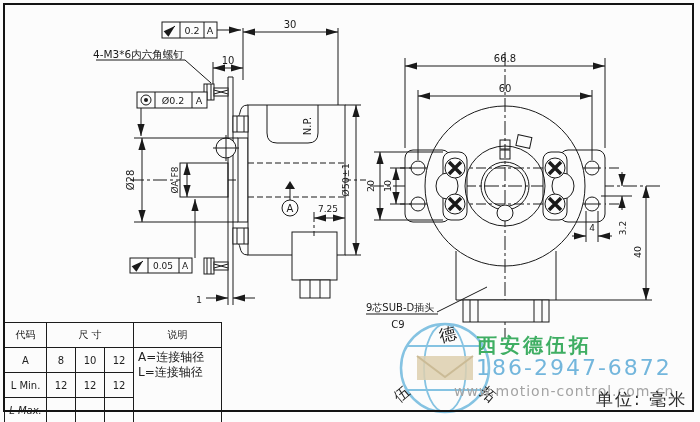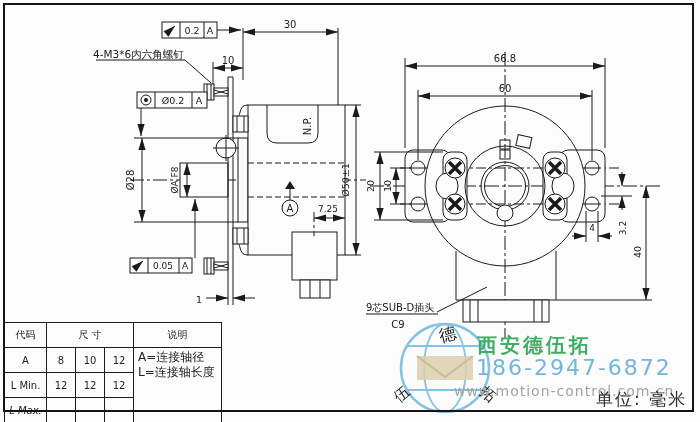--- a/index.html
+++ b/index.html
@@ -243,21 +243,21 @@
     <td colspan="3">尺 寸</td>
     <td>说明</td>
   </tr>
   <tr>
     <td>A</td>
     <td>8</td>
     <td>10</td>
     <td>12</td>
     <td class="desc" rowspan="3">
       <div>A=连接轴径</div>
-      <div>L=连接轴长度</div>
+      <div>L=连接轴径</div>
     </td>
   </tr>
   <tr>
     <td>L Min.</td>
     <td>12</td>
     <td>12</td>
     <td>12</td>
   </tr>
   <tr style="height:16px;font-style:italic;">
     <td>L Max.</td>

